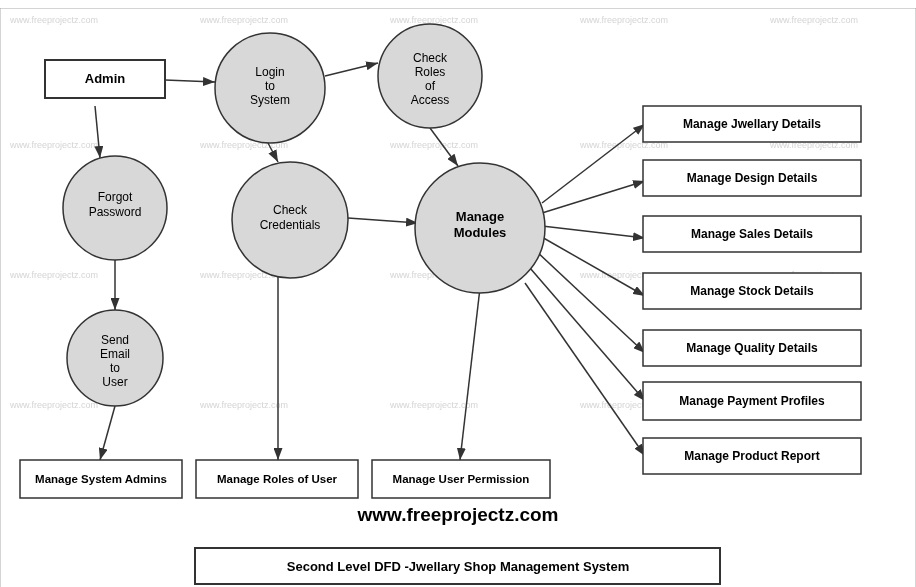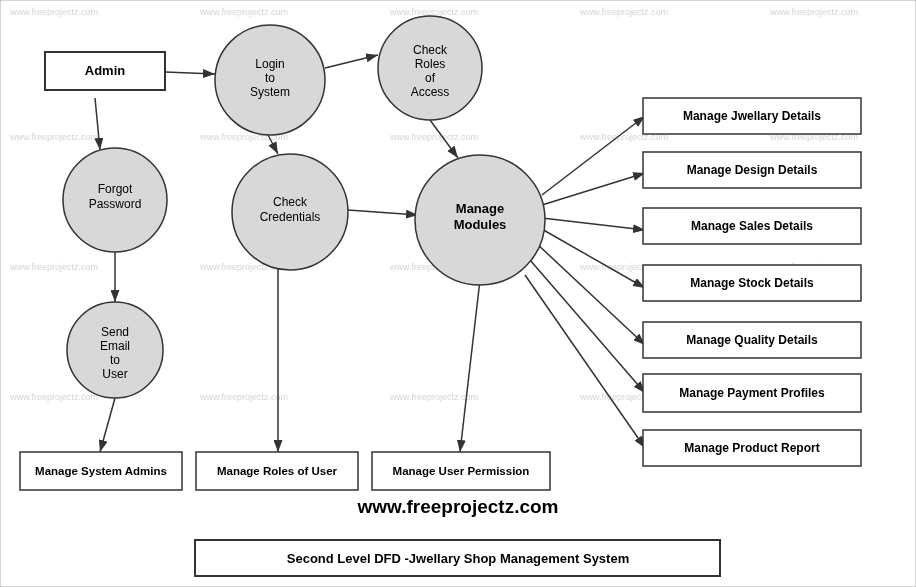--- a/index.html
+++ b/index.html
@@ -7,21 +7,21 @@
       width: 916px;
       height: 587px;
       background: #ffffff;
       font-family: Arial, sans-serif;
       font-size: 12px;
       overflow: hidden;
       position: relative;
     }
     .diagram-container {
       position: absolute;
-      top: 0; left: 0;
+      top: 8px; left: 0;
       width: 916px;
       height: 507px;
     }
     svg.diagram-svg {
       width: 916px;
       height: 587px;
     }
   </style>
 </head>
 <body>

